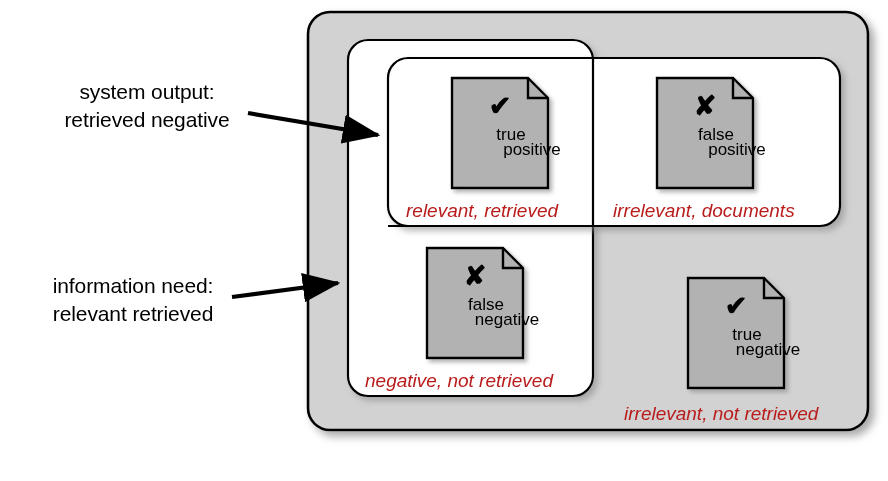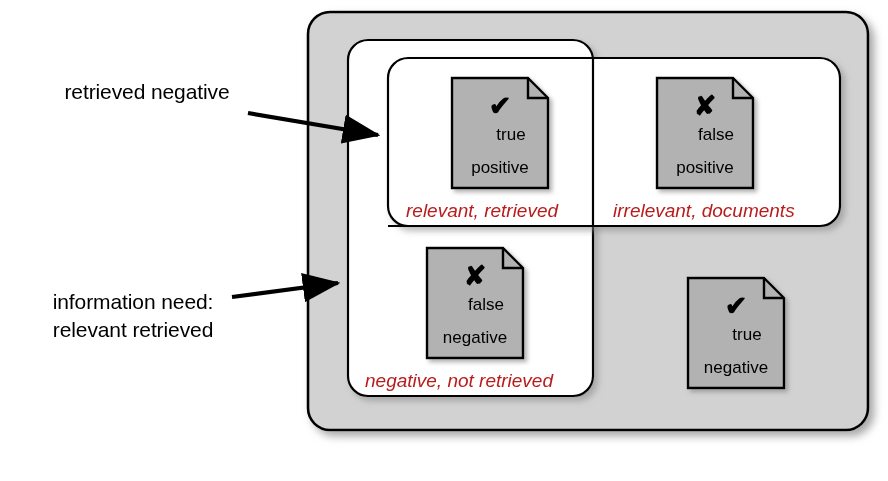--- a/index.html
+++ b/index.html
@@ -41,21 +41,20 @@
   }
   #annot-system {
     left: 22px;
     top: 78px;
     width: 250px;
   }
   #annot-need {
     left: 8px;
     top: 272px;
     width: 250px;
-    margin-top: 16px;
   }
   .caption {
     position: absolute;
     left: 0;
     top: 446px;
     width: 888px;
     text-align: center;
     font-family: "Liberation Sans", sans-serif;
     font-weight: bold;
     font-size: 22px;
@@ -98,21 +97,21 @@
     font-weight: bold;
     color: #000;
   }
   #doc-tp { left: 452px; top: 78px; width: 96px; height: 110px; }
   #doc-fp { left: 657px; top: 78px; width: 96px; height: 110px; }
   #doc-fn { left: 427px; top: 248px; width: 96px; height: 110px; }
   #doc-tn { left: 688px; top: 278px; width: 96px; height: 110px; }
 
   .doc .doc-glyph { top: 12px; font-size: 27px; }
   .doc .doc-line1 { top: 46px; padding-left: 11px; }
-  .doc .doc-line2 { top: 79px; }
+  .doc .doc-line2 { top: 61px; padding-left: 32px; }
 </style>
 </head>
 <body>
 
 <div id="stage">
 
   <svg class="diagram" viewBox="0 0 888 481">
     <defs>
       <filter id="softshadow" x="-25%" y="-25%" width="160%" height="160%">
         <feDropShadow dx="5" dy="5" stdDeviation="4" flood-color="#8a8a8a" flood-opacity="0.75"></feDropShadow>
@@ -193,22 +192,24 @@
 
   <div class="doc" id="doc-tn">
     <div class="doc-glyph">✔</div>
     <div class="doc-text doc-line1">true</div>
     <div class="doc-text doc-line2">negative</div>
   </div>
 
   <div class="quad-label" id="lab-rr">relevant, retrieved</div>
   <div class="quad-label" id="lab-ir">irrelevant, documents</div>
   <div class="quad-label" id="lab-rnr">negative, not retrieved</div>
+  <div class="quad-label" id="lab-inr">irrelevant, not retrieved</div>
 
   <div class="anno-text" id="annot-system">
+    <div>system output:</div>
     <div>retrieved negative</div>
   </div>
 
   <div class="anno-text" id="annot-need">
     <div>information need:</div>
     <div>relevant retrieved</div>
   </div>
 
 
 </div>

